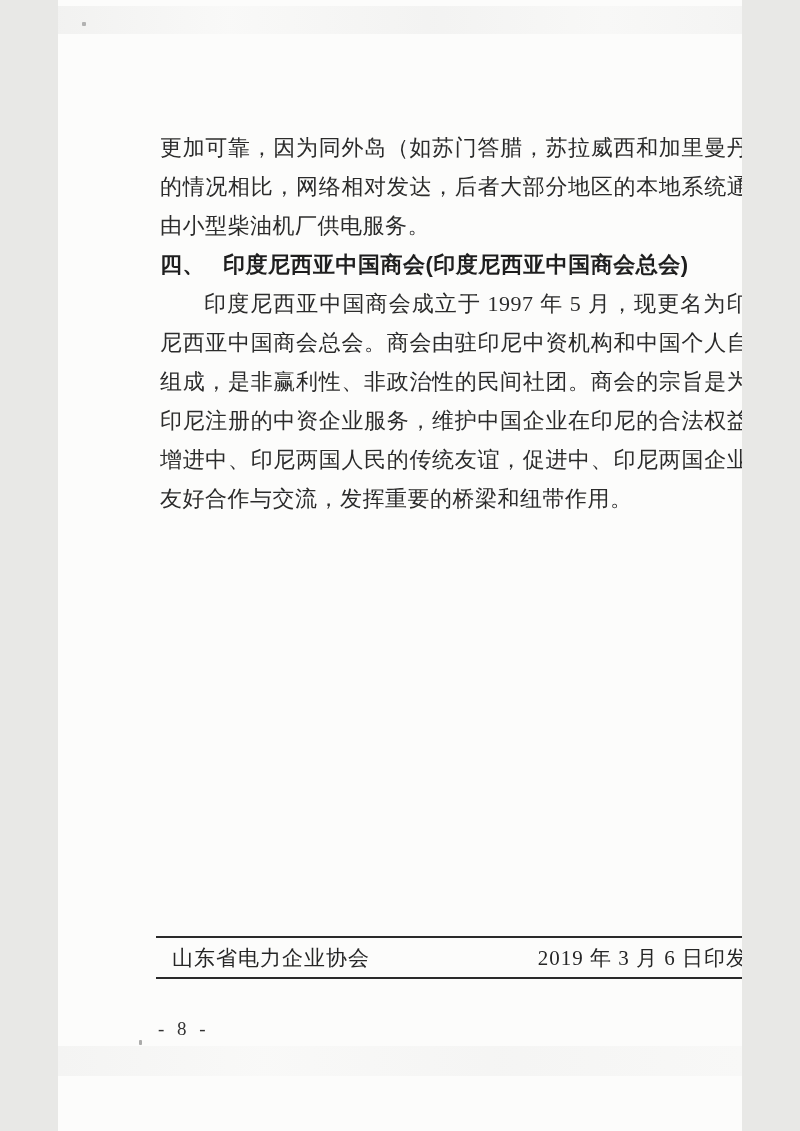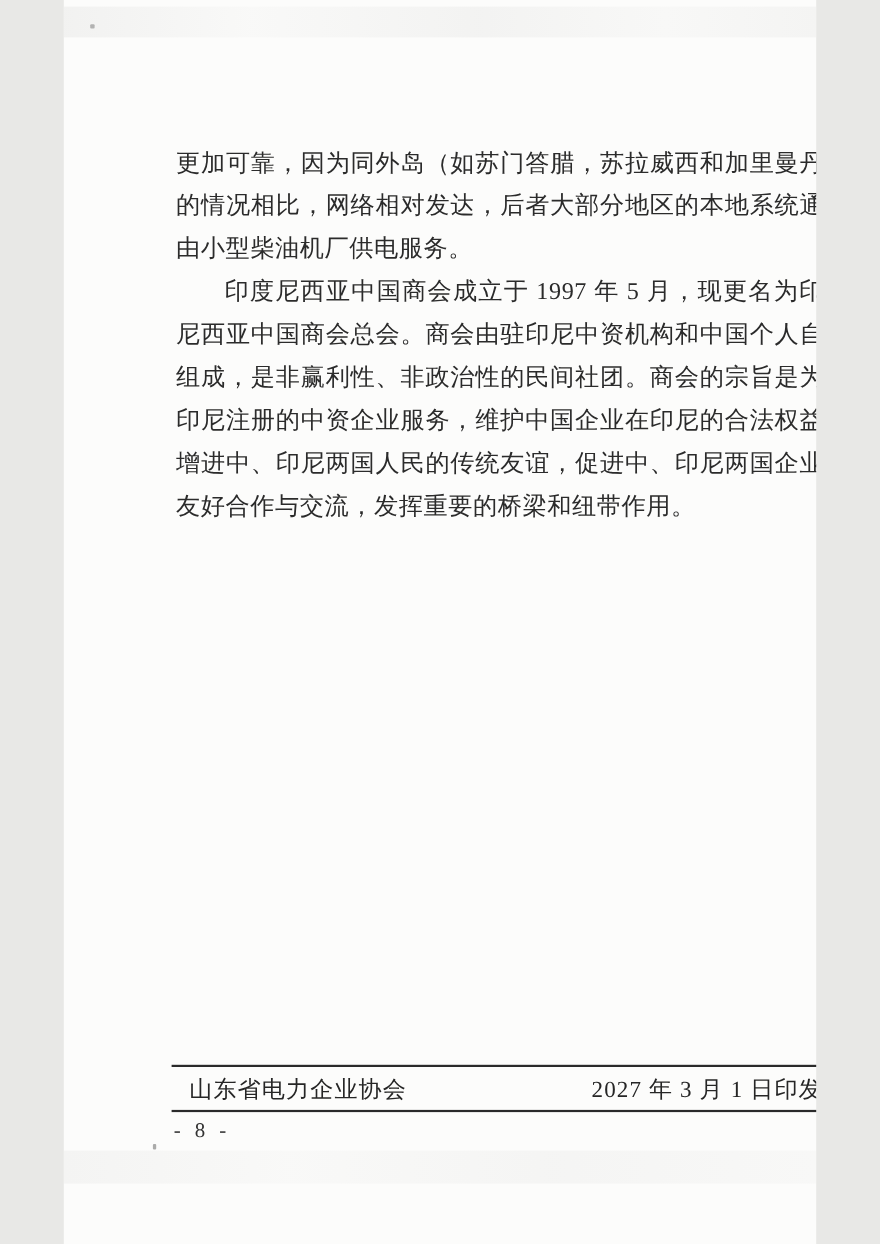--- a/index.html
+++ b/index.html
@@ -61,21 +61,21 @@
     line-height: 39px;
     letter-spacing: 0.5px;
     color: #1e1e1e;
     white-space: nowrap;
   }
   .heading .heading-num { margin-right: 18px; }
 
   .footer {
     position: absolute;
     left: 98px;
-    top: 968px;
+    top: 936px;
     width: 606px;
     border-top: 2px solid #2a2a2a;
     border-bottom: 2px solid #2a2a2a;
     padding: 6px 14px 5px 16px;
     display: flex;
     justify-content: space-between;
     align-items: center;
     font-size: 21px;
     letter-spacing: 1px;
     color: #262626;
@@ -95,25 +95,28 @@
 <div class="page">
 
   <div class="scan-smudge top"></div>
   <div class="scan-smudge bottom"></div>
   <div class="speck s1"></div>
   <div class="speck s2"></div>
 
   <div class="content">
     <p class="body-text">更加可靠，因为同外岛（如苏门答腊，苏拉威西和加里曼丹）的情况相比，网络相对发达，后者大部分地区的本地系统通常由小型柴油机厂供电服务。</p>
 
+    <h2 class="heading">
+      <span class="heading-num">四、</span><span>印度尼西亚中国商会(印度尼西亚中国商会总会)</span>
+    </h2>
 
     <p class="body-text indent">印度尼西亚中国商会成立于 1997 年 5 月，现更名为印度尼西亚中国商会总会。商会由驻印尼中资机构和中国个人自发组成，是非赢利性、非政治性的民间社团。商会的宗旨是为在印尼注册的中资企业服务，维护中国企业在印尼的合法权益，增进中、印尼两国人民的传统友谊，促进中、印尼两国企业的友好合作与交流，发挥重要的桥梁和纽带作用。</p>
 
   </div>
 
   <div class="footer">
     <span>山东省电力企业协会</span>
-    <span>2027 年 3 月 1 日印发</span>
+    <span>2019 年 3 月 6 日印发</span>
   </div>
 
   <div class="page-number">- 8 -</div>
 
 </div>
 
 </body></html>

